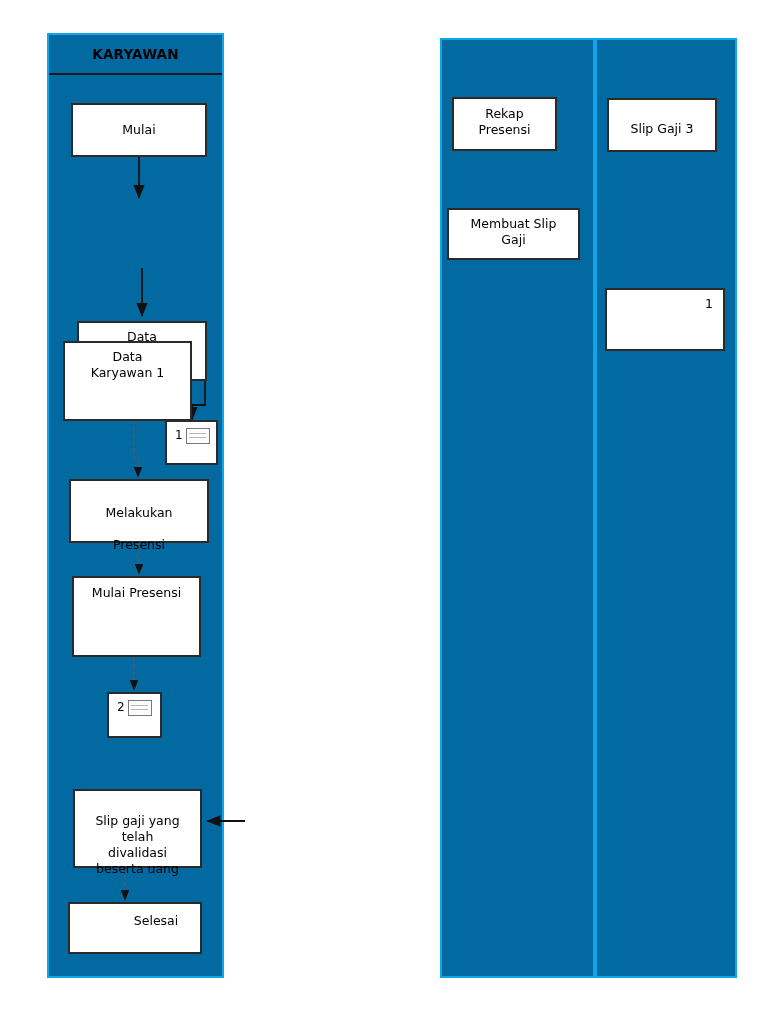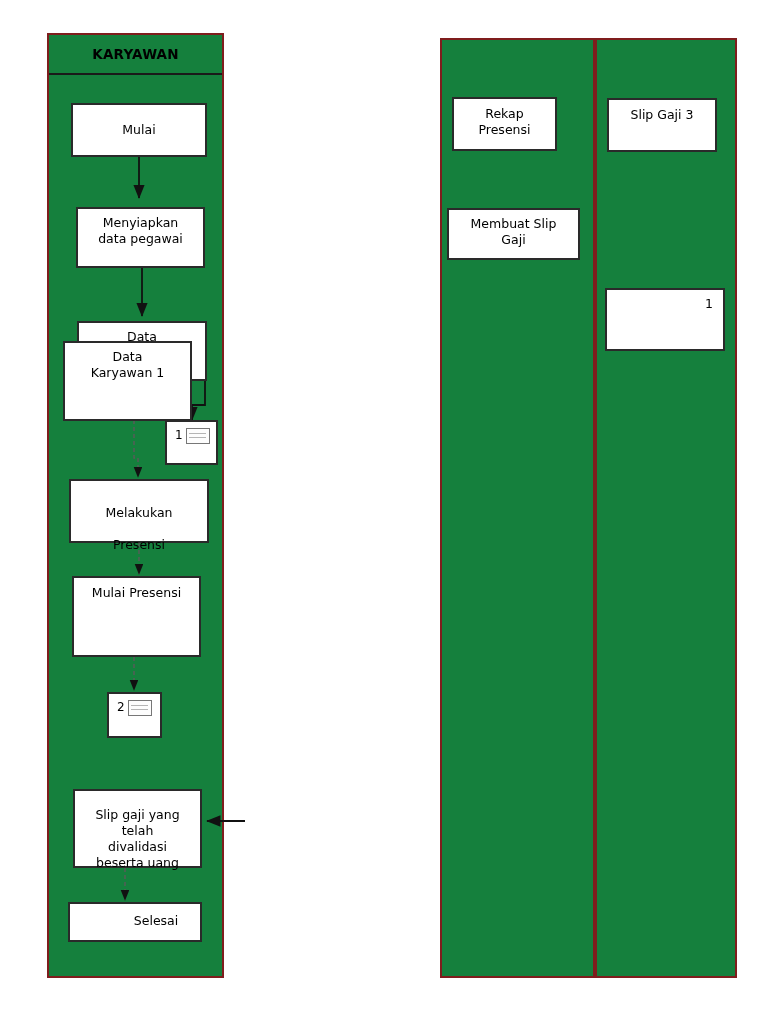--- a/index.html
+++ b/index.html
@@ -19,22 +19,22 @@
     position: absolute;
     left: 0;
     top: 0;
     width: 768px;
     height: 1024px;
   }
 
   
   .lane {
     position: absolute;
-    border: 2px solid #7f1d1d;
-    background: #15803d;
+    border: 2px solid #0ea5e9;
+    background: #0369a1;
     box-sizing: border-box;
   }
   .lane-header {
     position: absolute;
     left: 0;
     top: 0;
     width: 100%;
     box-sizing: border-box;
     border-bottom: 2px solid #1a1a1a;
     display: flex;
@@ -158,24 +158,20 @@
 
     <line x1="245" y1="821" x2="207" y2="821" stroke="#111111" stroke-width="1.8" marker-end="url(#arrowLeft)"></line>
 
     <line x1="125" y1="868" x2="125" y2="900" stroke="#5a5a5a" stroke-width="1.4" stroke-dasharray="4,3" marker-end="url(#arrowDash)"></line>
   </svg>
 
   <div class="node center" style="left:71px; top:103px; width:136px; height:54px;">
     <span class="lbl">Mulai</span>
   </div>
 
-  <div class="node top" style="left:76px; top:207px; width:129px; height:61px; white-space:pre-line;">
-    <span class="lbl">Menyiapkan
-data pegawai</span>
-  </div>
 
   <div class="node top" style="left:77px; top:321px; width:130px; height:60px; z-index:1;">
     <span class="lbl">Data</span>
   </div>
 
   <div class="node top" style="left:63px; top:341px; width:129px; height:80px; z-index:2; white-space:pre-line;">
     <span class="lbl">Data
 Karyawan 1</span>
   </div>
 
@@ -196,42 +192,42 @@
     <span class="lbl">Mulai Presensi</span>
   </div>
 
   <div class="node mini" style="left:107px; top:692px; width:55px; height:46px;">
     <span class="mini-row">
       <span>2</span>
       <span class="doc-glyph"></span>
     </span>
   </div>
 
-  <div class="node top" style="left:73px; top:789px; width:129px; height:79px; white-space:pre-line; padding-top:16px;">
+  <div class="node top" style="left:73px; top:789px; width:129px; height:79px; white-space:pre-line; padding-top:22px;">
     <span class="lbl">Slip gaji yang
 telah
 divalidasi
 beserta uang</span>
   </div>
 
-  <div class="node top" style="left:68px; top:902px; width:134px; height:40px; padding-top:9px;padding-left:48px;">
+  <div class="node top" style="left:68px; top:902px; width:134px; height:52px; padding-top:9px;padding-left:48px;">
     <span class="lbl">Selesai</span>
   </div>
 
   <div class="node top" style="left:452px; top:97px; width:105px; height:54px; white-space:pre-line; padding-top:7px;justify-content:flex-end;">
     <span class="lbl">Rekap
 Presensi</span>
   </div>
 
   <div class="node top" style="left:447px; top:208px; width:133px; height:52px; white-space:pre-line; padding-top:6px;">
     <span class="lbl">Membuat Slip
 Gaji</span>
   </div>
 
-  <div class="node top" style="left:607px; top:98px; width:110px; height:54px; padding-top:7px;">
+  <div class="node top" style="left:607px; top:98px; width:110px; height:54px; padding-top:21px;">
     <span class="lbl">Slip Gaji 3</span>
   </div>
 
   <div class="node corner-num" style="left:605px; top:288px; width:120px; height:63px;">
     <span>1</span>
   </div>
 
 </div>
 
 </body></html>

